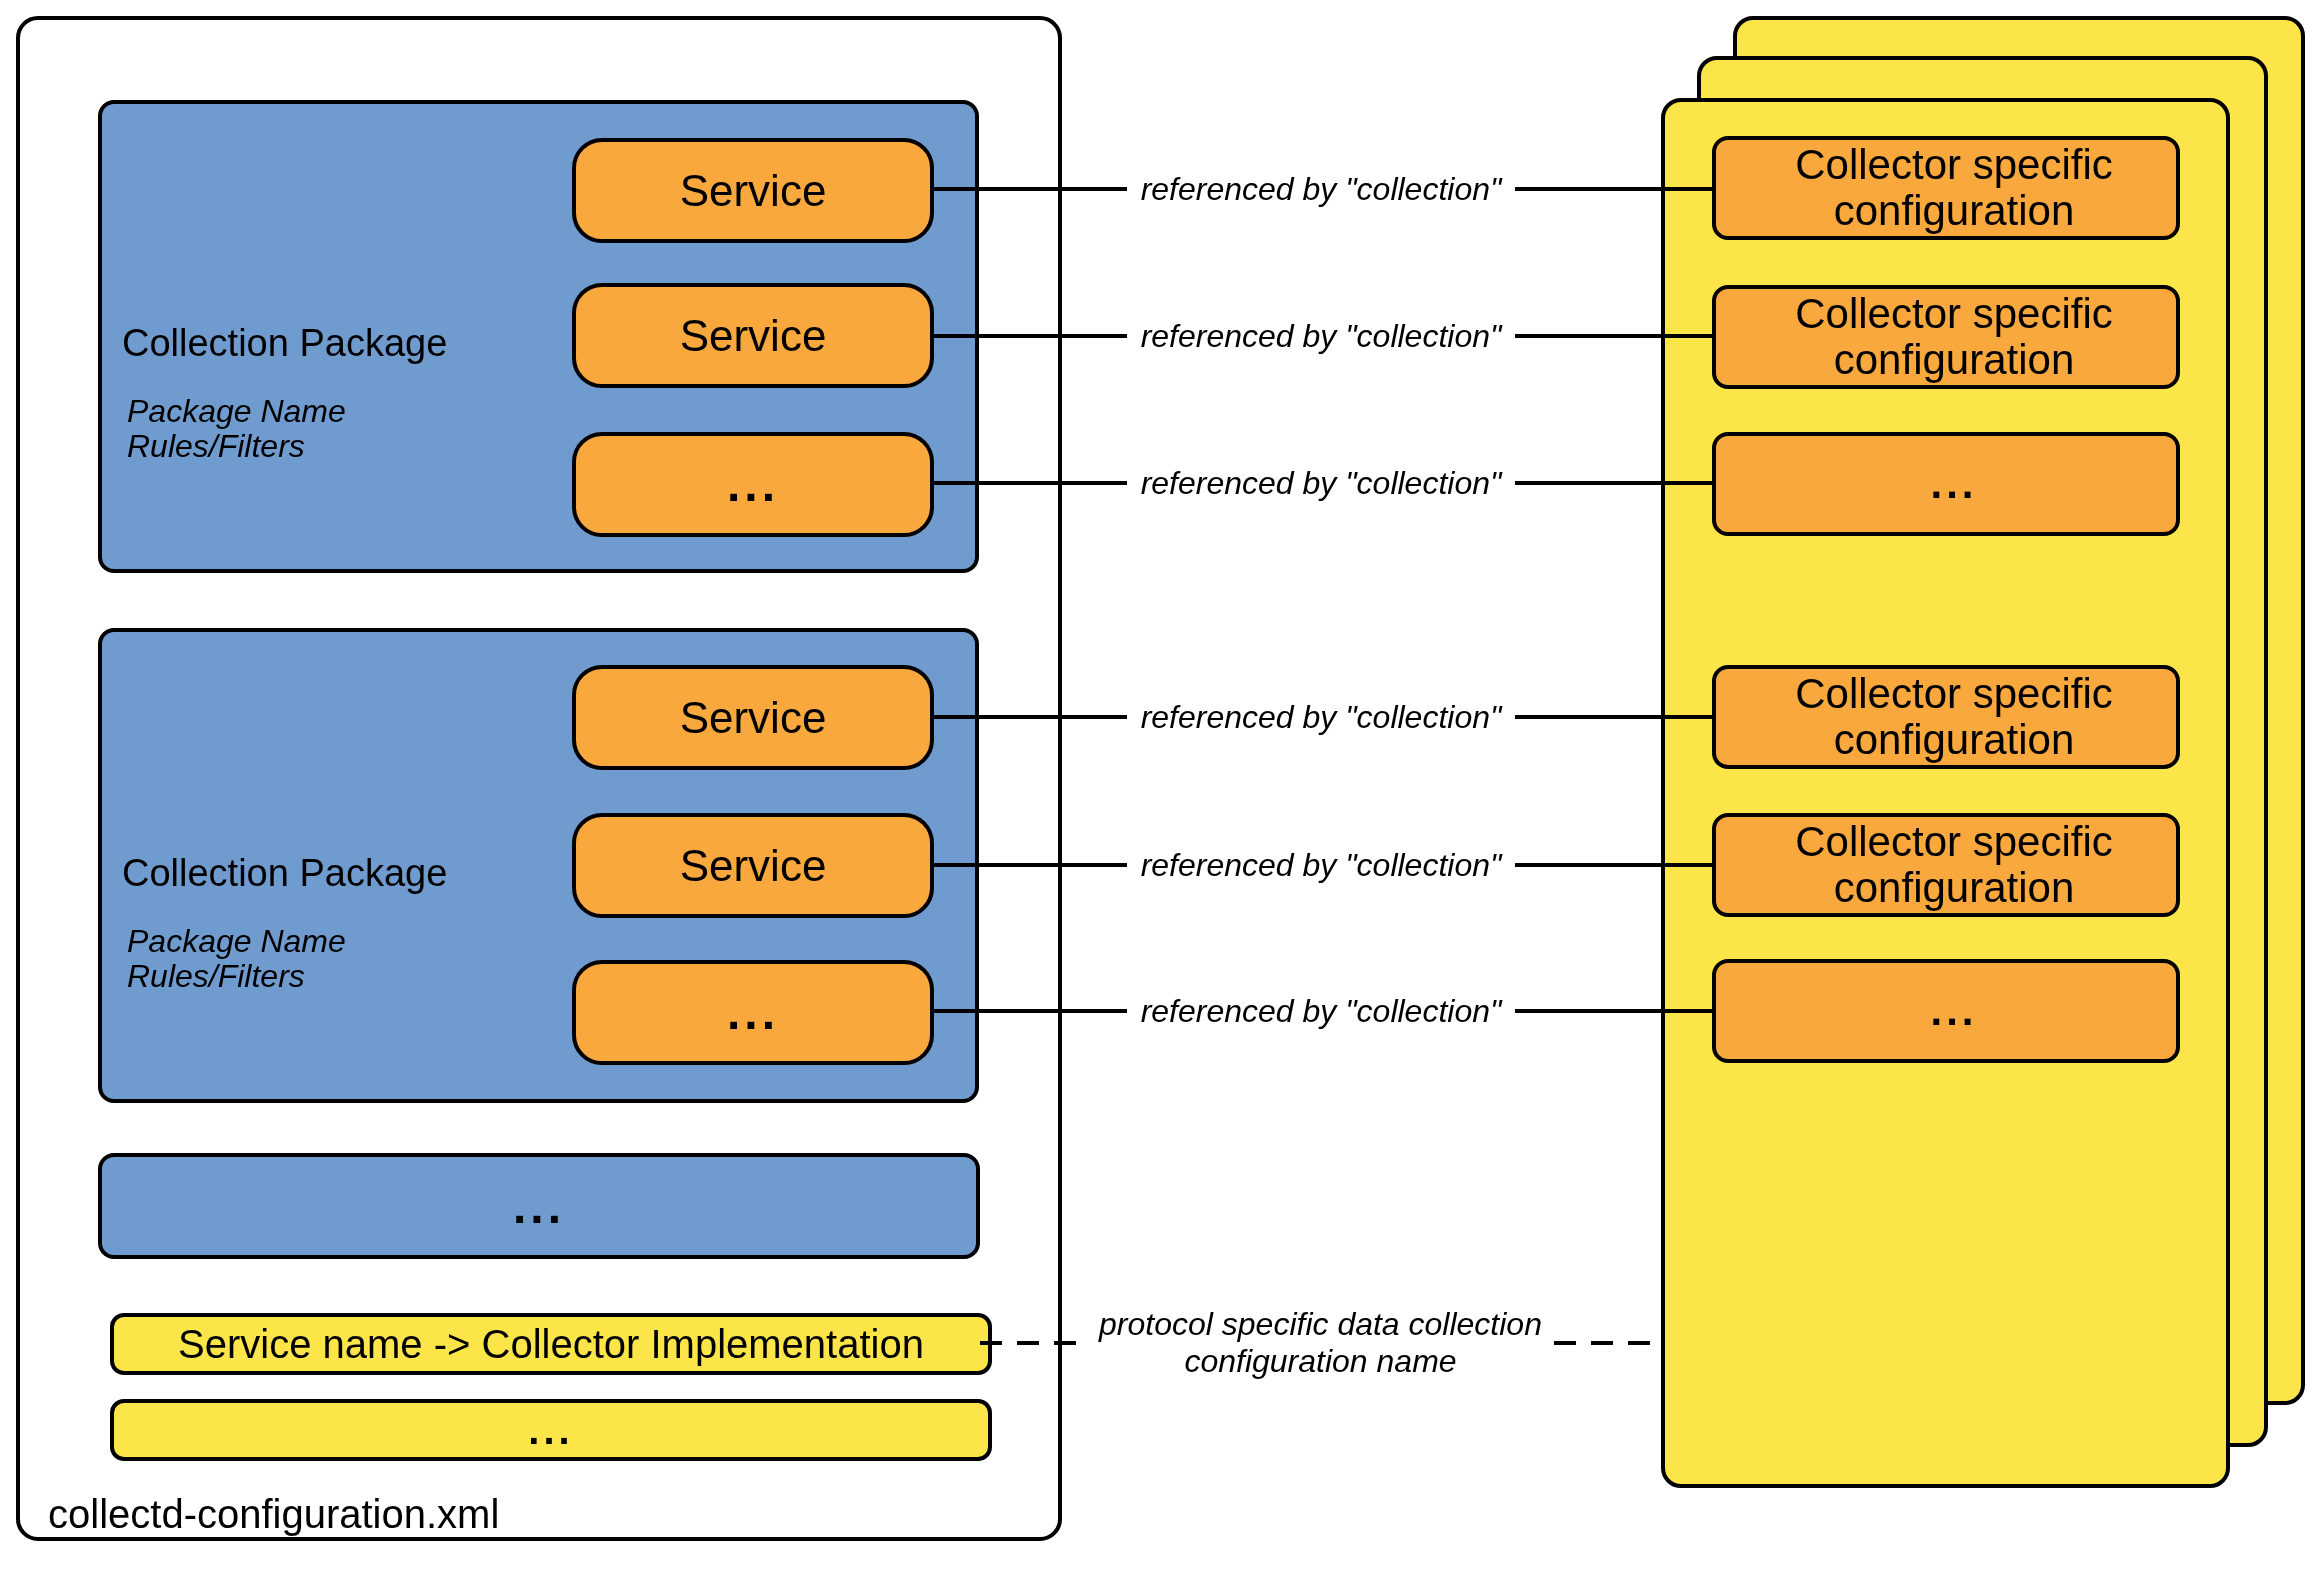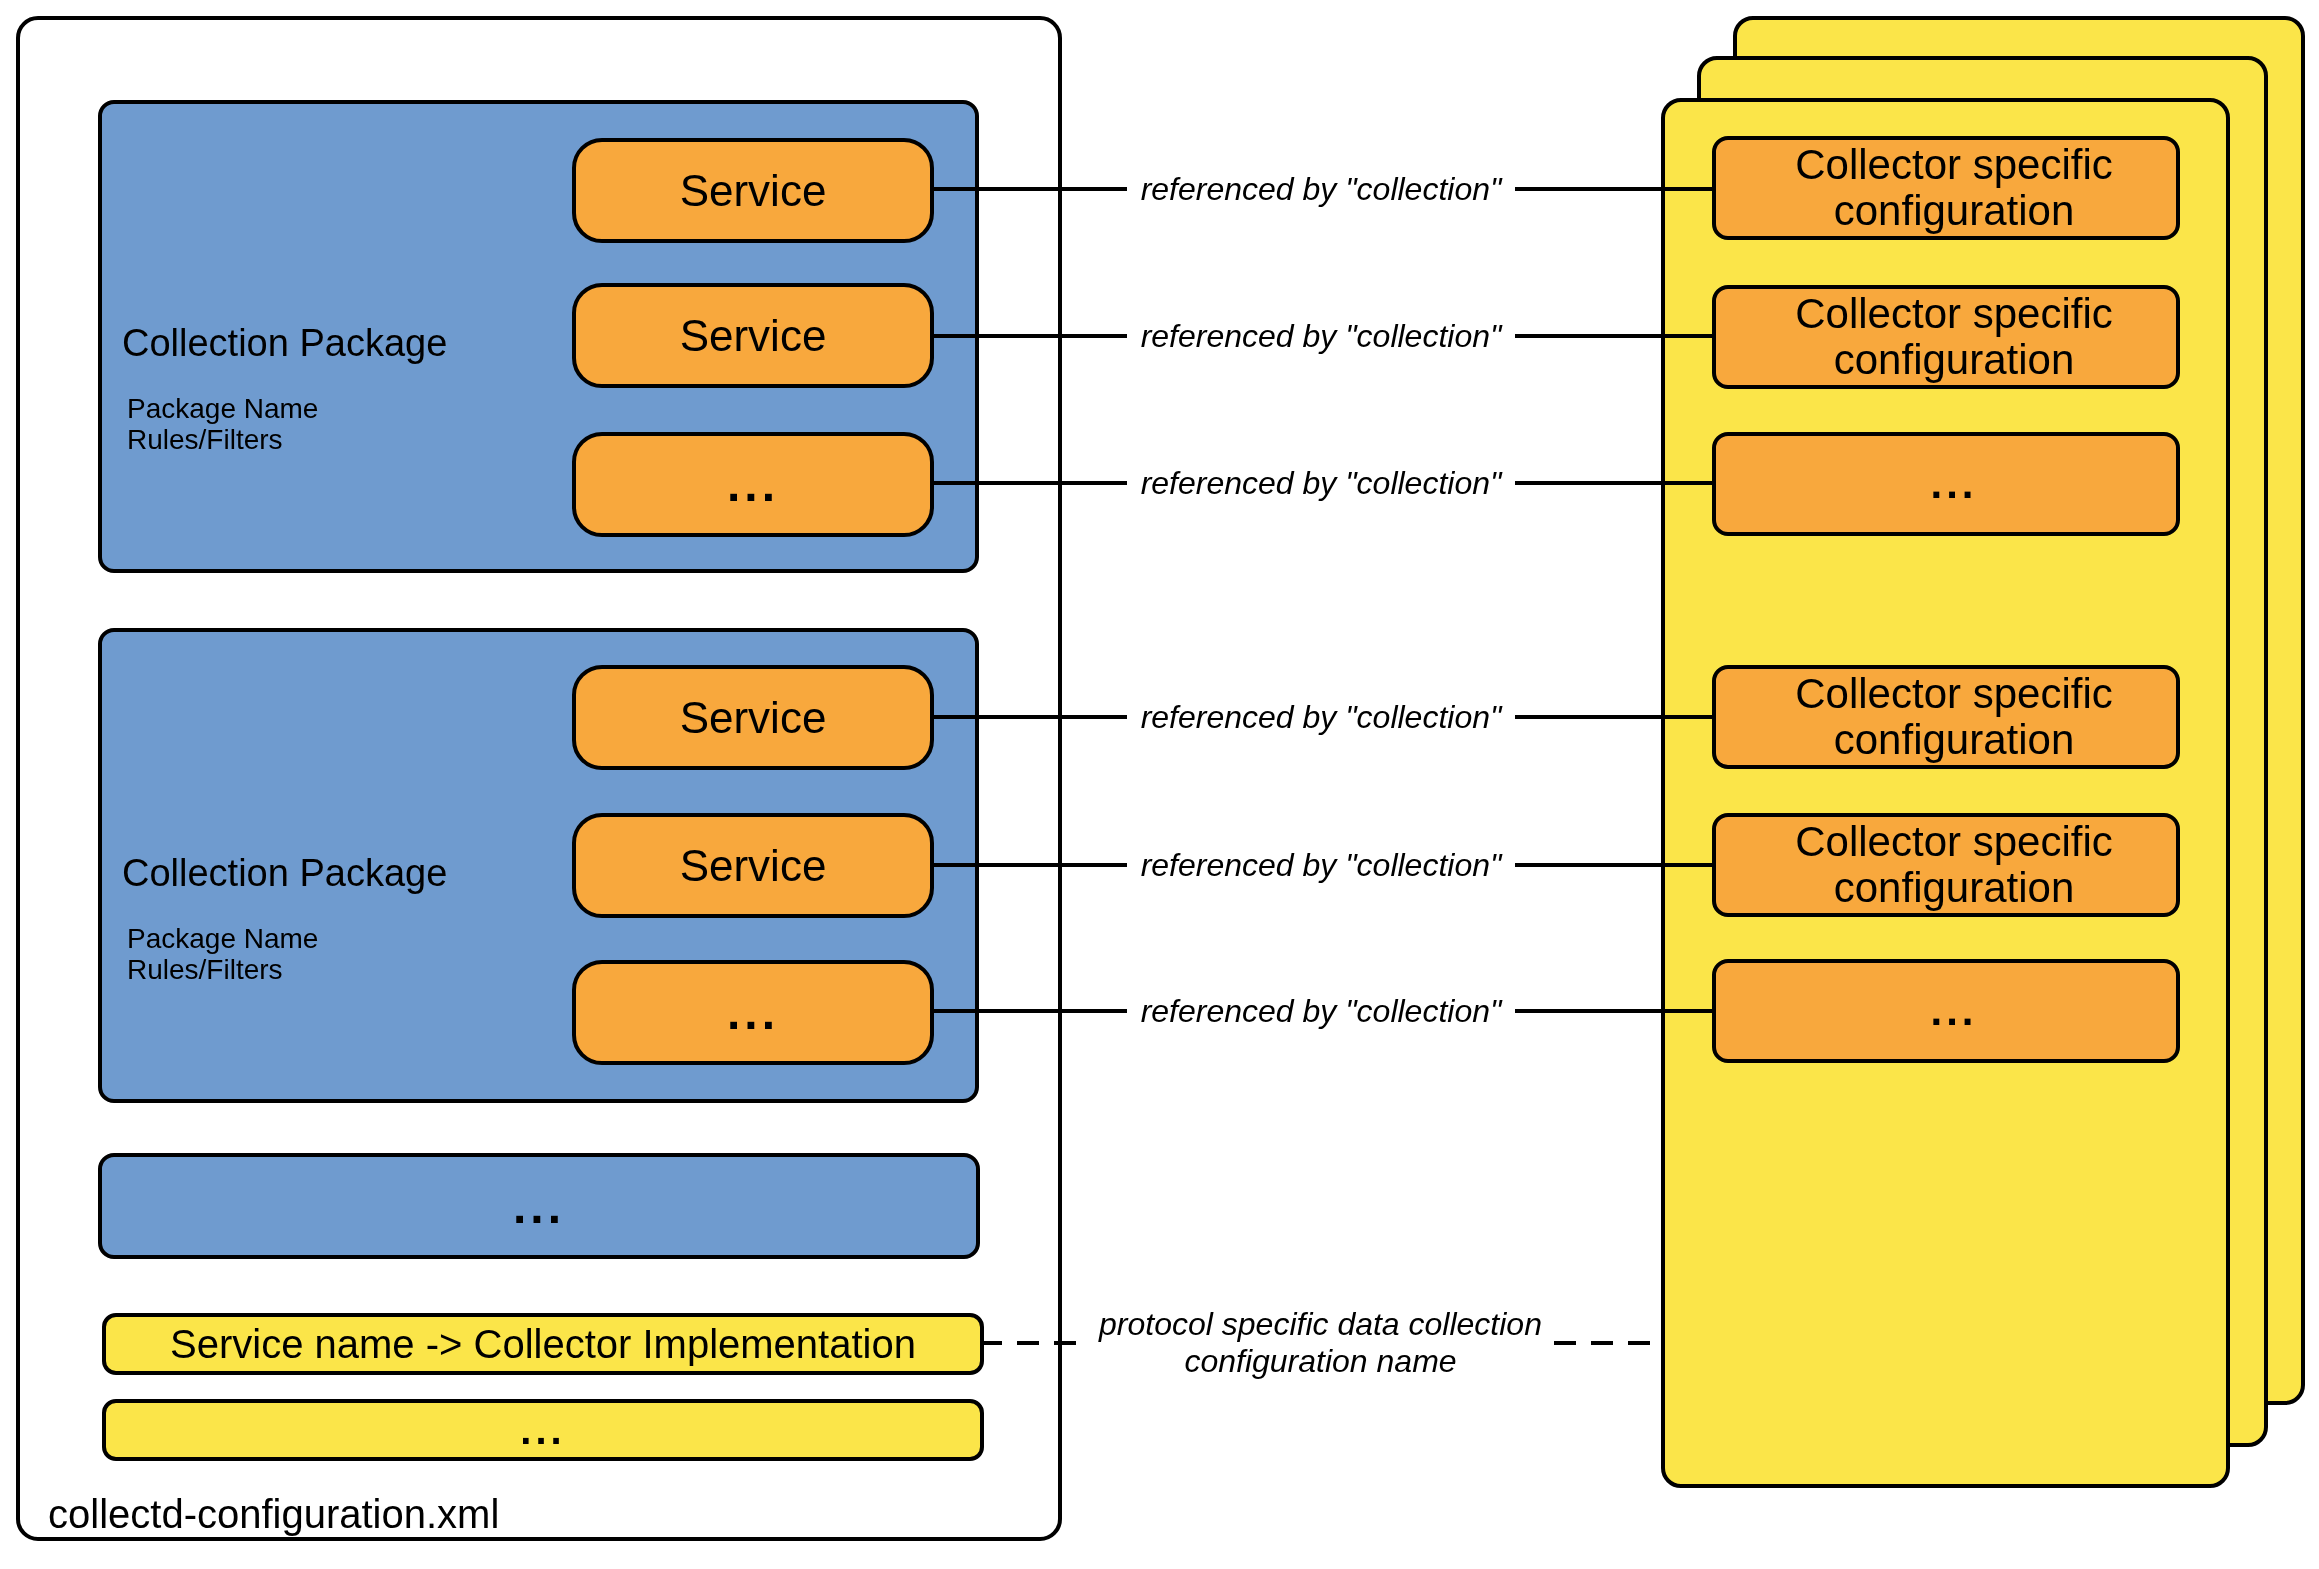--- a/index.html
+++ b/index.html
@@ -33,21 +33,21 @@
     left: 98px; width: 881px;
     background: #6F9BCF;
     border: 4px solid #000;
     border-radius: 16px;
   }
   .pkg-1 { top: 100px; height: 473px; }
   .pkg-2 { top: 628px; height: 475px; }
 
   .pkg-text { position: absolute; left: 20px; width: 440px; }
   .pkg-title { font-size: 38px; }
-  .pkg-meta  { font-size: 28px; line-height: 1.1; }
+  .pkg-meta  { font-size: 32px; font-style: italic; line-height: 1.1; }
   .pkg-1 .pkg-title { top: 218px; position: absolute; }
   .pkg-1 .pkg-meta  { top: 290px; position: absolute; left: 25px; }
   .pkg-2 .pkg-title { top: 220px; position: absolute; }
   .pkg-2 .pkg-meta  { top: 292px; position: absolute; left: 25px; }
 
   .service-row {
     position: absolute;
     left: 470px; width: 362px; height: 105px;
     background: #F8A83D;
     border: 4px solid #000;
@@ -65,21 +65,21 @@
   .dots { font-weight: bold; font-size: 48px; letter-spacing: 4px; }
 
   
   .more-packages {
     left: 98px; top: 1153px; width: 882px; height: 106px;
     background: #6F9BCF;
     border: 4px solid #000; border-radius: 16px;
     display: flex; align-items: center; justify-content: center;
   }
   .mapping-row, .more-mappings {
-    left: 102px; width: 882px; height: 62px;
+    left: 110px; width: 882px; height: 62px;
     background: #FBE549;
     border: 4px solid #000; border-radius: 14px;
     display: flex; align-items: center; justify-content: center;
     font-size: 40px;
   }
   .mapping-row   { top: 1313px; }
   .more-mappings { top: 1399px; }
 
   
   .page {

